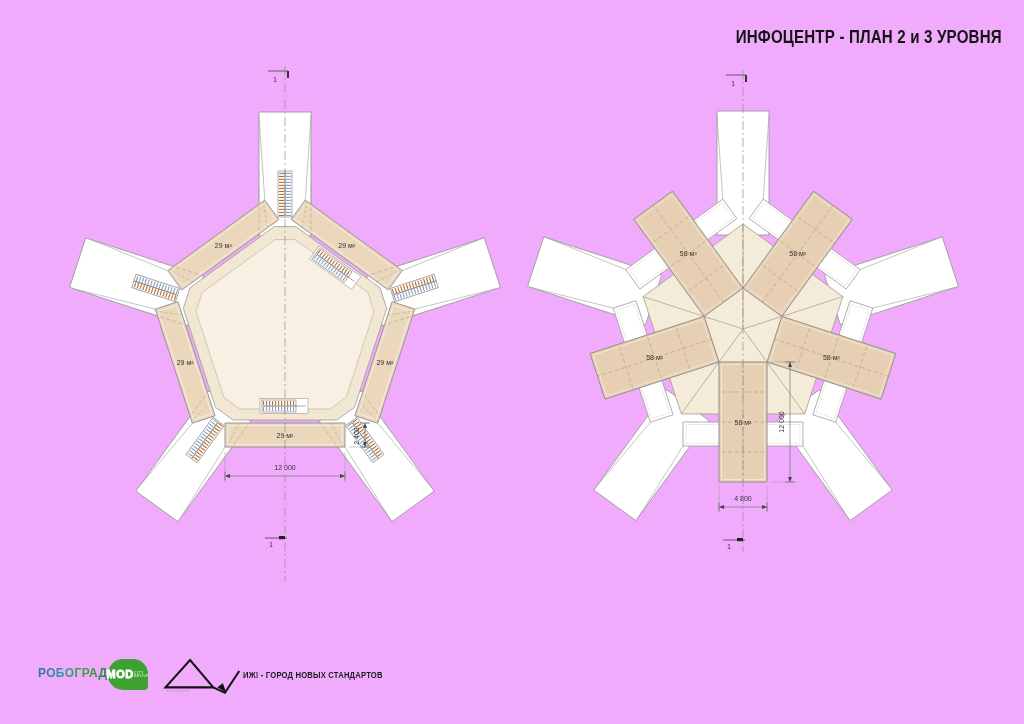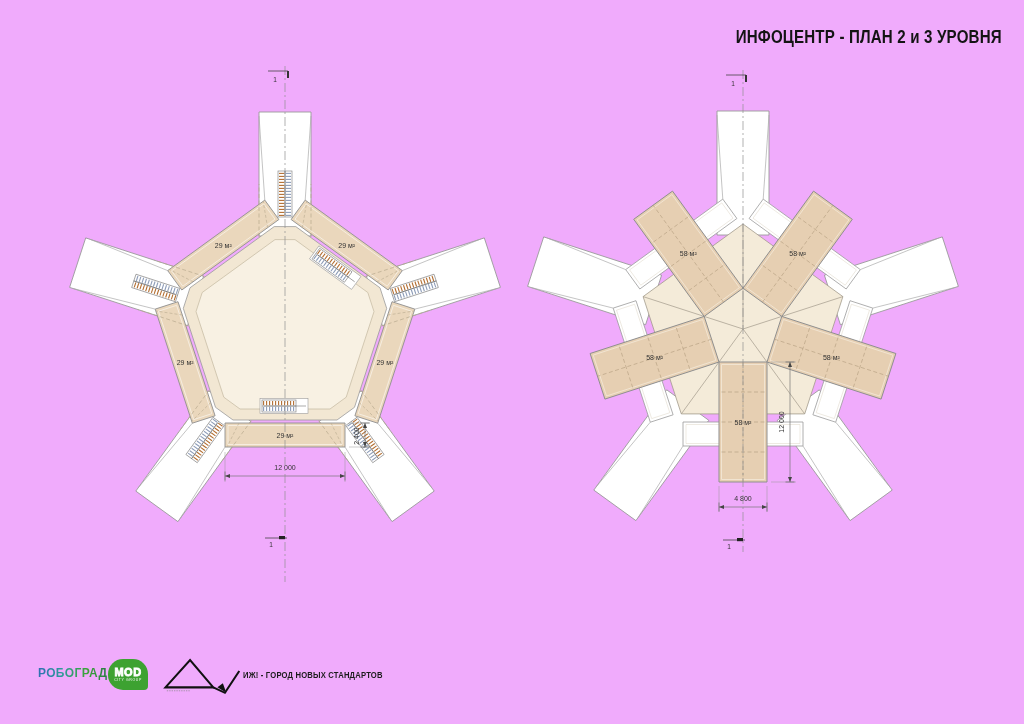--- a/index.html
+++ b/index.html
@@ -11,21 +11,21 @@
   svg text{font-family:"Liberation Sans",sans-serif;}
   .lbl{font-size:7px;fill:#333;}
   .dim{font-size:7px;fill:#333;}
   .sec{font-size:6.5px;fill:#333;}
   
   .logo-robogard{position:absolute;left:38px;top:665px;font-size:13px;font-weight:800;
      letter-spacing:.4px;transform:scaleX(.92);transform-origin:0 50%;
      background:linear-gradient(90deg,#2f6fb3 0%,#2f9a9a 35%,#3ba437 70%,#2c7d46 100%);
      -webkit-background-clip:text;background-clip:text;color:transparent;}
   .logo-mod{position:absolute;left:108px;top:659px;width:40px;height:31px;background:#3da231;
-     border-radius:15px 15px 4px 15px;display:flex;flex-direction:column;align-items:center;
+     border-radius:15px 15px 4px 15px;display:flex;flex-direction:row;align-items:center;
      justify-content:center;line-height:1;}
   .mod-text{font-size:11px;font-weight:800;color:#fff;-webkit-text-stroke:.8px #fff;
      letter-spacing:.5px;}
   .mod-sub{font-size:3.5px;color:#fff;letter-spacing:.6px;margin-top:1px;}
   .logo-izh{position:absolute;left:160px;top:650px;}
   .tagline{position:absolute;left:243px;top:670px;font-size:8.5px;font-weight:700;color:#1c1c1c;
      letter-spacing:.2px;transform:scaleX(.9);transform-origin:0 50%;white-space:nowrap;}
 </style>
 </head>
 <body>

